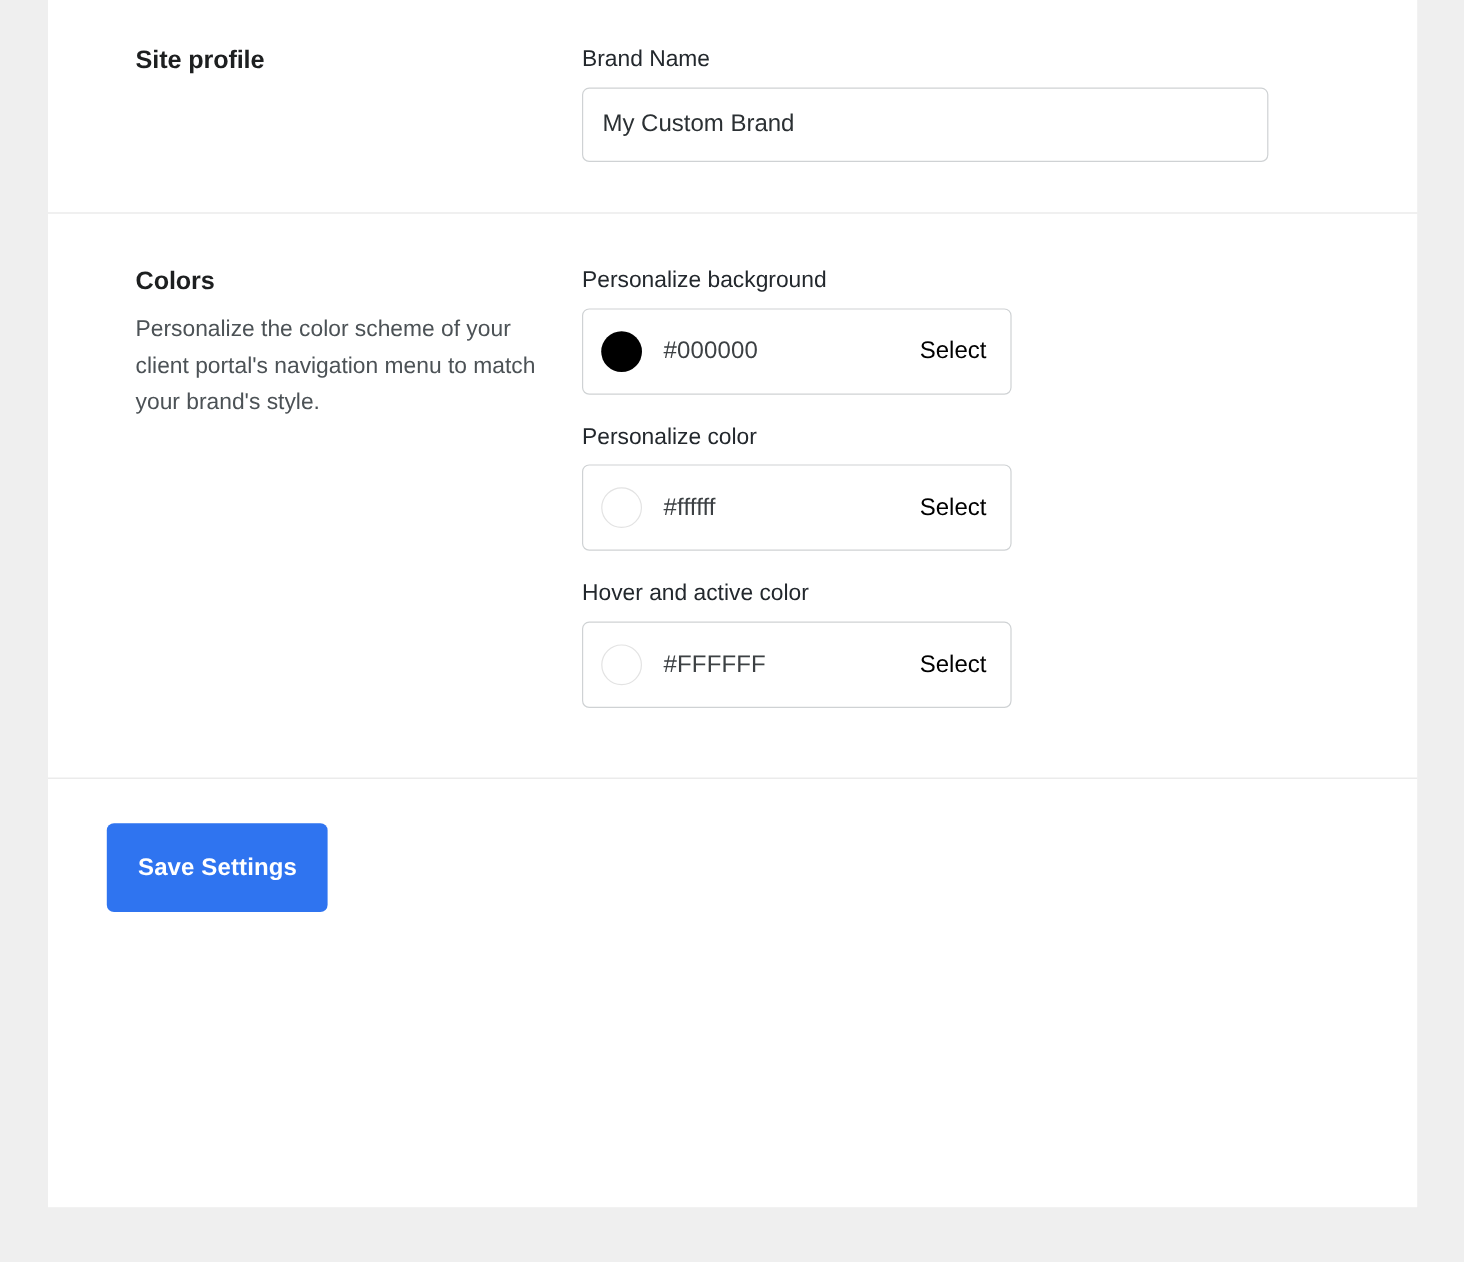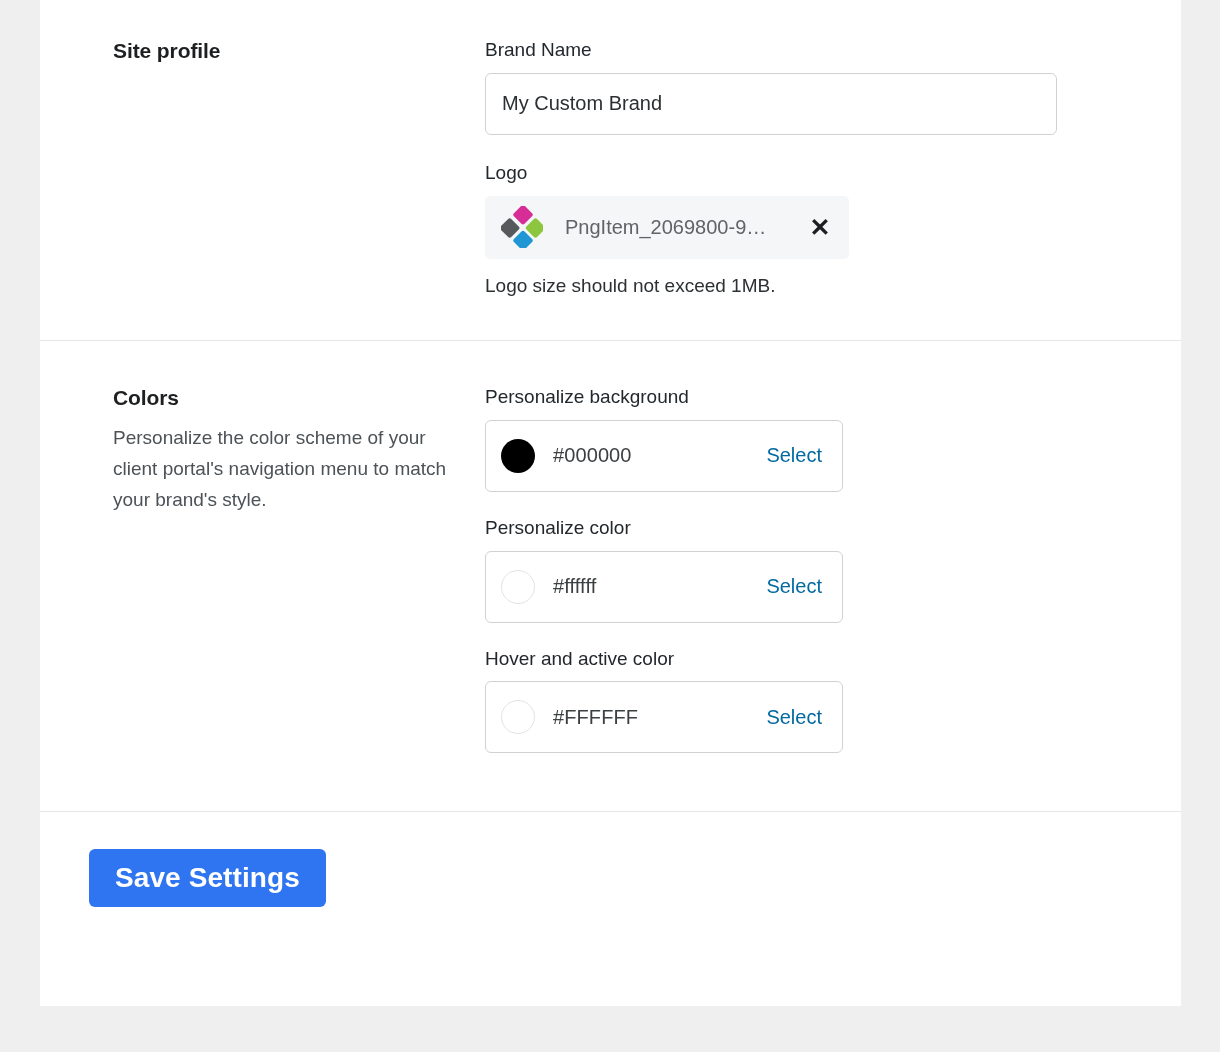--- a/index.html
+++ b/index.html
@@ -163,39 +163,39 @@
   .color-value {
     flex: 1 1 auto;
     margin-left: 18px;
     font-size: 20px;
     color: #3c4043;
     letter-spacing: 0.1px;
   }
   .select-link {
     flex: 0 0 auto;
     font-size: 20px;
-    color: #0369a1;
+    color: #000000;
     cursor: pointer;
     text-decoration: none;
   }
 
   
   .footer {
     padding: 37px 0 0 49px;
   }
   .save-btn {
     display: inline-flex;
     align-items: center;
     justify-content: center;
-    height: 58px;
+    height: 74px;
     padding: 0 26px;
     background: #2f74f0;
     color: #ffffff;
     font-family: "Liberation Sans", sans-serif;
-    font-size: 28px;
+    font-size: 20px;
     font-weight: 700;
     border: none;
     border-radius: 6px;
     cursor: pointer;
     letter-spacing: 0.1px;
   }
 </style>
 </head>
 <body>
 
@@ -206,40 +206,20 @@
       <div class="col-left">
         <h2 class="sec-title">Site profile</h2>
       </div>
       <div class="col-right">
 
         <div class="field">
           <label class="field-label">Brand Name</label>
           <input class="text-input" type="text" value="My Custom Brand" style="">
         </div>
 
-        <div class="field">
-          <label class="field-label">Logo</label>
-
-          <div class="logo-chip">
-            <span class="logo-thumb">
-              <svg width="42" height="42" viewBox="0 0 42 42" aria-hidden="true">
-                <g>
-                  <rect x="14.5" y="1.2" width="15" height="15" rx="2.2" transform="rotate(45 22 8.7)" fill="#d62d96"></rect>
-                  <rect x="1.2" y="14.5" width="15" height="15" rx="2.2" transform="rotate(45 8.7 22)" fill="#565a5d"></rect>
-                  <rect x="27.0" y="14.5" width="15" height="15" rx="2.2" transform="rotate(45 34.5 22)" fill="#8cc63e"></rect>
-                  <rect x="14.5" y="27.0" width="15" height="15" rx="2.2" transform="rotate(45 22 34.5)" fill="#2196d4"></rect>
-                </g>
-              </svg>
-            </span>
-            <span class="logo-filename">PngItem_2069800-9…</span>
-            <button class="logo-remove">✕</button>
-          </div>
-
-          <div class="logo-hint">Logo size should not exceed 1MB.</div>
-        </div>
 
       </div>
     </div>
 
     <div class="divider"></div>
 
     <div class="section section--colors">
       <div class="col-left">
         <h2 class="sec-title">Colors</h2>
         <p class="sec-desc">Personalize the color scheme of your client portal's navigation menu to match your brand's style.</p>

